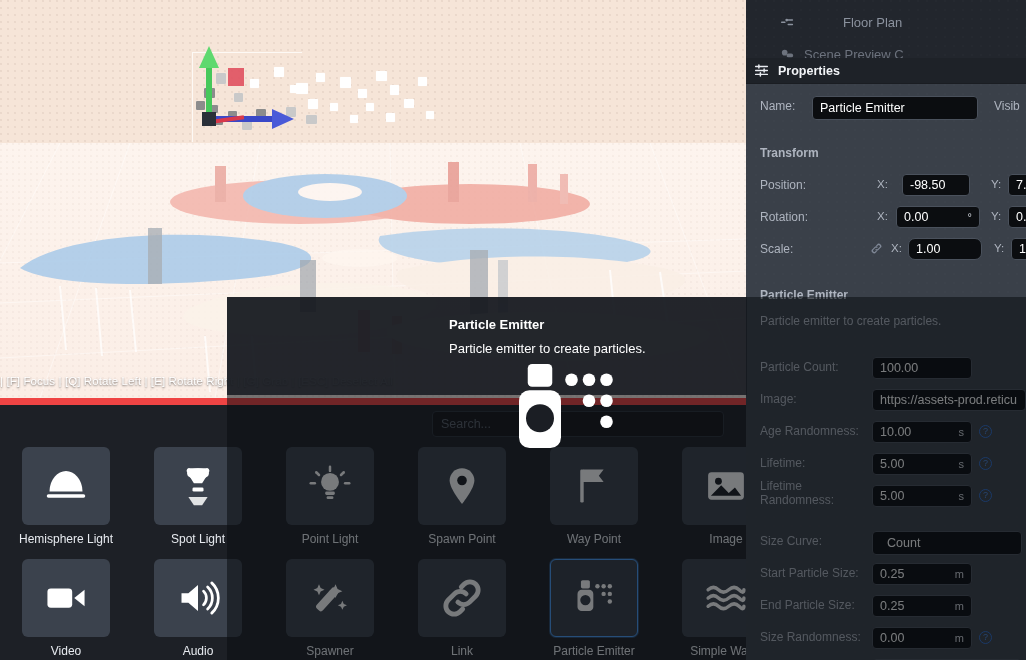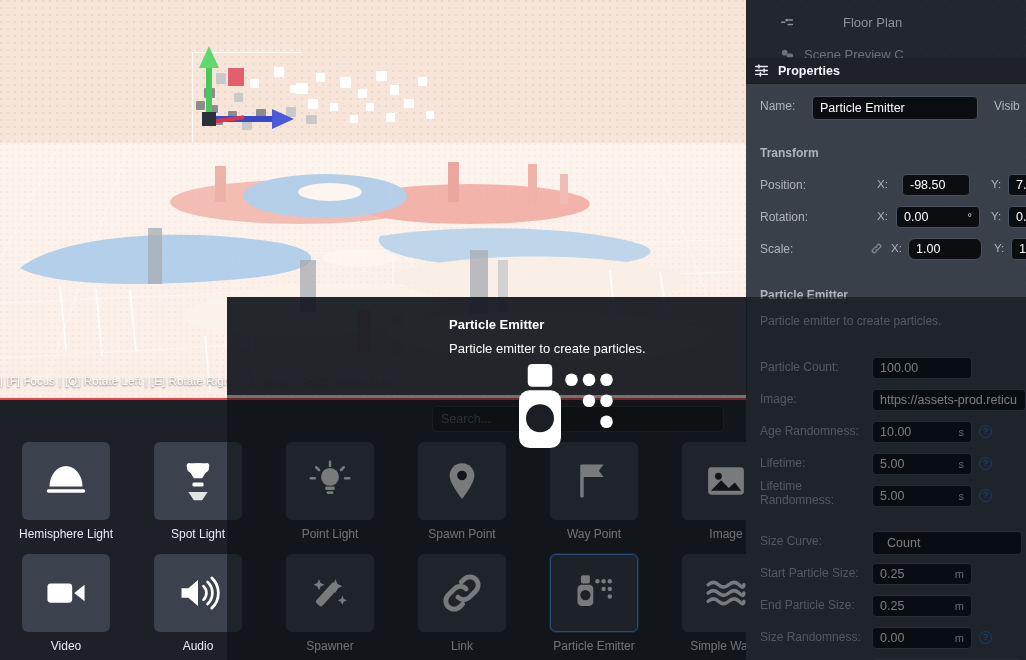--- a/index.html
+++ b/index.html
@@ -57,21 +57,21 @@
     position: absolute; left: 0; bottom: 11px; width: 746px;
     font-size: 11.5px; color: #ffffff; letter-spacing: .1px;
     text-shadow: 0 1px 2px rgba(0,0,0,.55);
     white-space: nowrap; 
   }
 
   
   .asset-panel {
     position: absolute; left: 0; top: 398px; width: 746px; height: 262px;
     background: #1d2026;
-    border-top: 2px solid #ef4444;
+    border-top: 7px solid #ef4444;
   }
   .search-row { position: absolute; left: 0; top: 0; width: 746px; height: 38px; }
   .search-input {
     position: absolute; left: 432px; top: 6px; width: 292px; height: 26px;
     background: #14161a; border: 1px solid #2c313a; border-radius: 4px;
     color: #cfd3da; font-size: 12.5px; padding: 0 8px;
     font-family: "Liberation Sans", sans-serif;
   }
   .search-input::placeholder { color: #585e69; }
 

